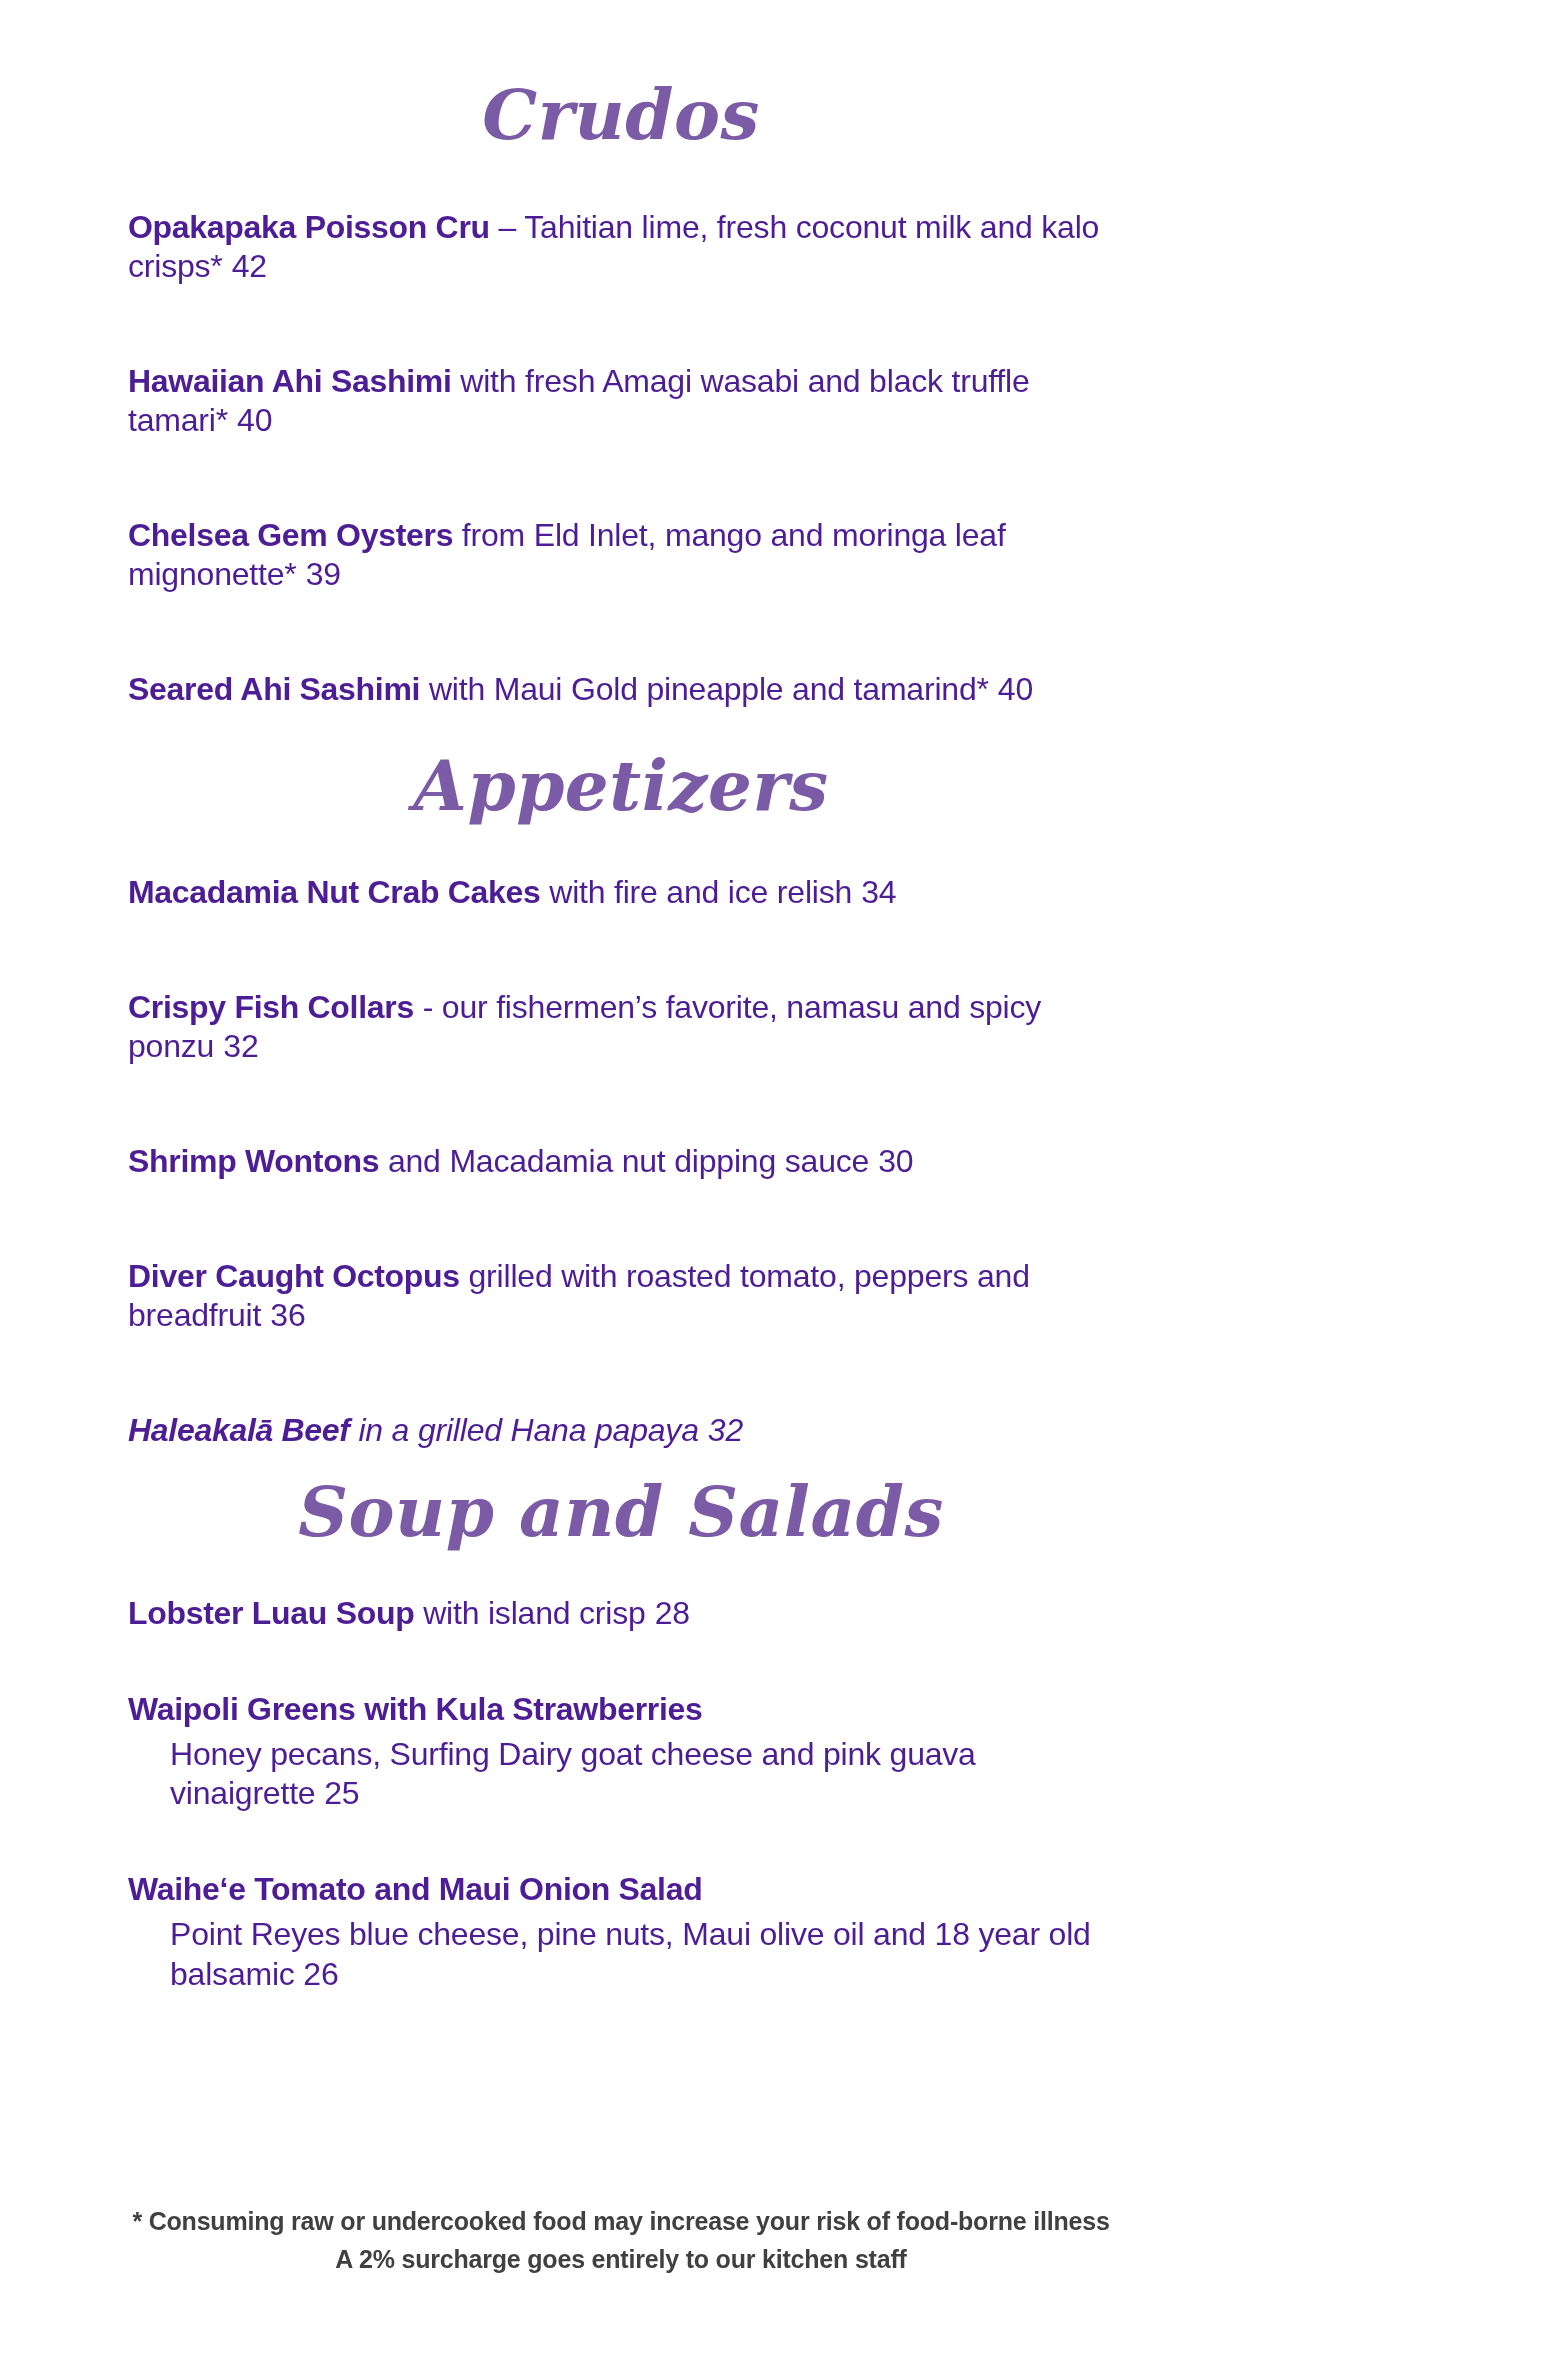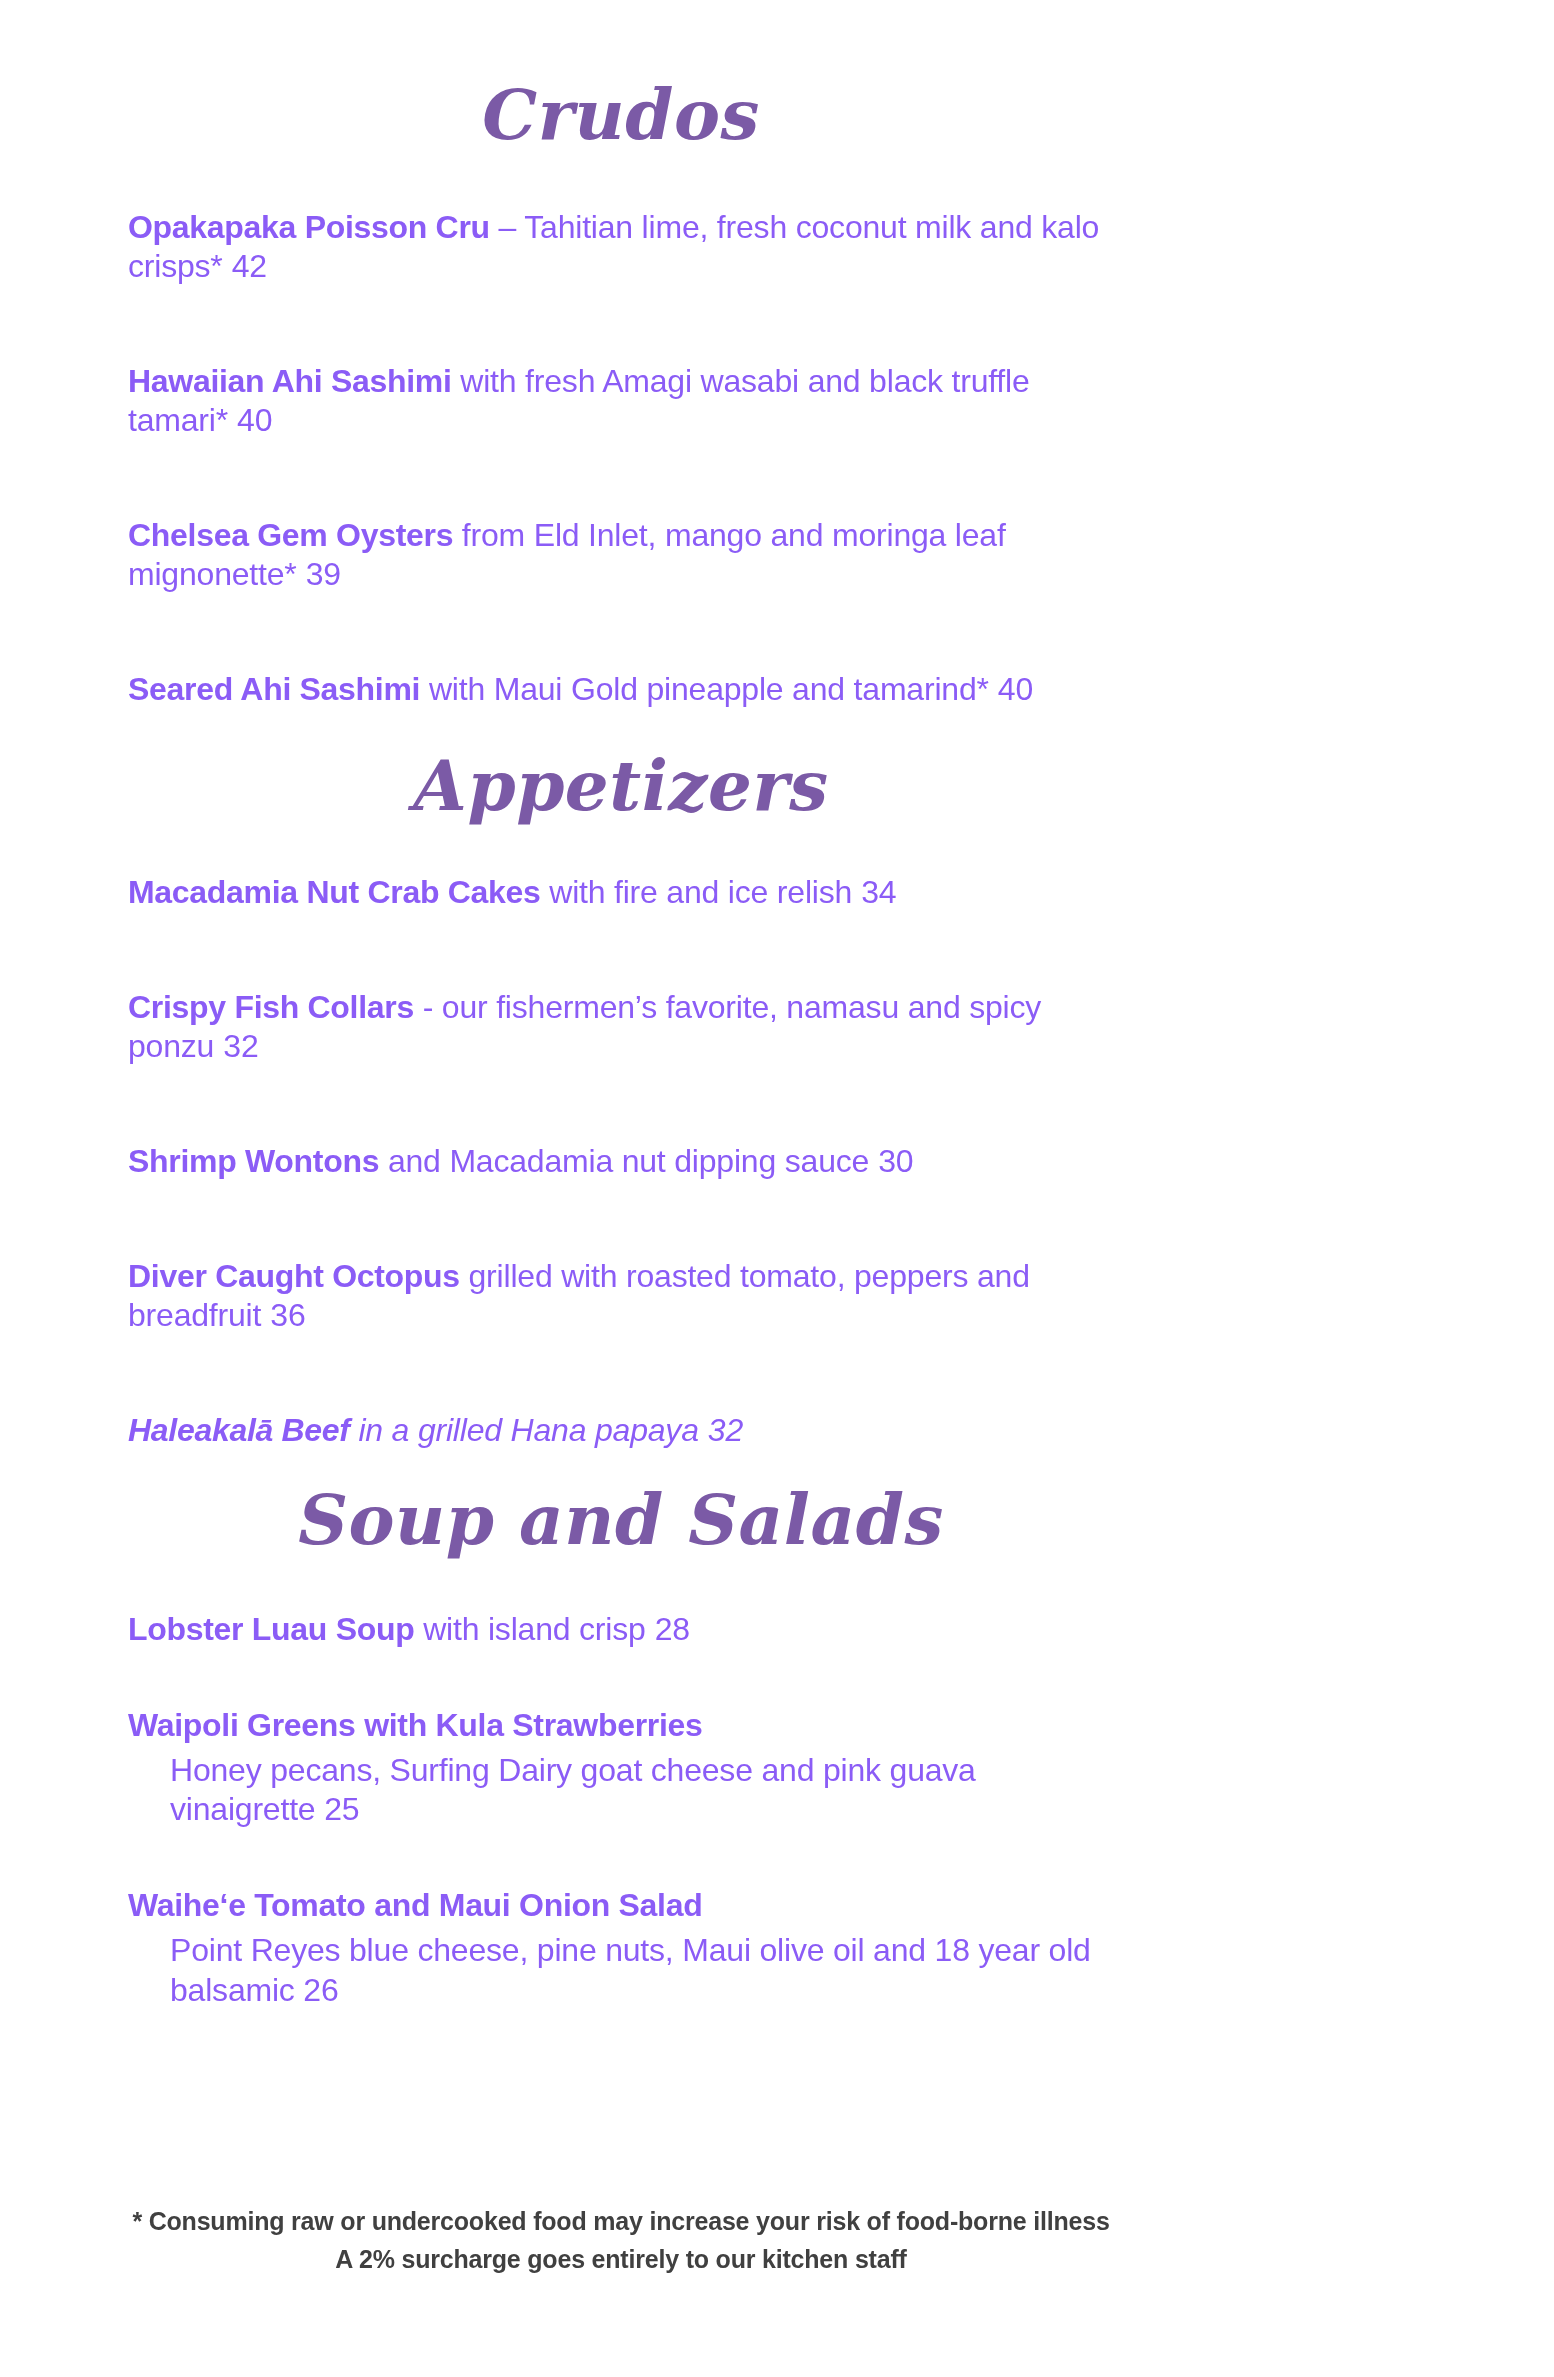--- a/index.html
+++ b/index.html
@@ -40,40 +40,40 @@
     padding-top: 80px;
     margin: 0 0 5.5px 0;
   }
   .section-heading.h-appetizers {
     font-size: 69px;
     margin: 0;
     padding-top: 42px;
   }
   .section-heading.h-soups {
     font-size: 69px;
-    margin: 8px;
+    margin: 0;
     padding-top: 27.4px;
   }
 
   
   .section {
     position: relative;
   }
   .items {
     margin: 0;
     padding: 0;
     list-style: none;
   }
   .item {
     font-size: 32px;
     line-height: 1.22;
     font-weight: 400;
     letter-spacing: -0.2px;
     font-stretch: condensed;
-    color: #8b5cf6;
+    color: #4c1d95;
   }
   .item .name {
     font-weight: 700;
     letter-spacing: -0.3px;
   }
   .item .desc {
     font-weight: 400;
   }
   .item .price {
     font-weight: 400;

